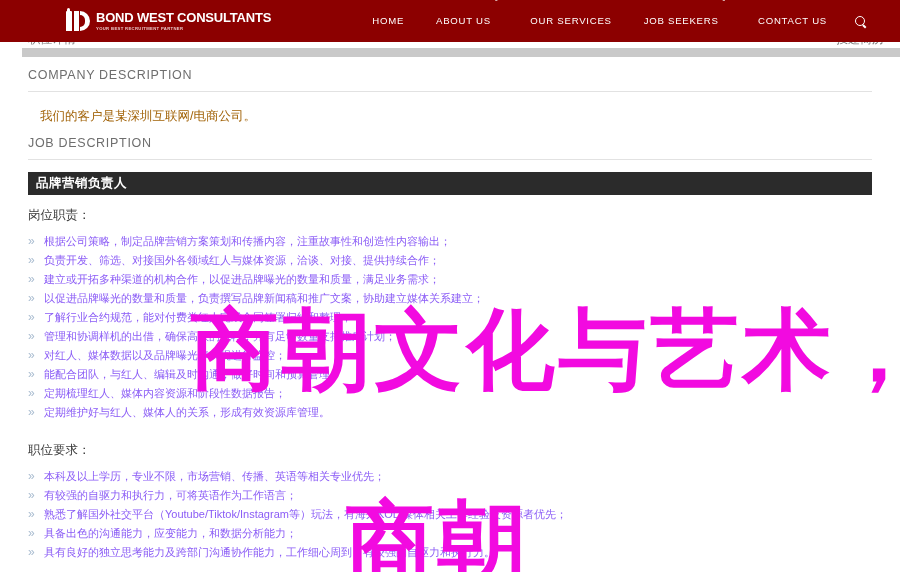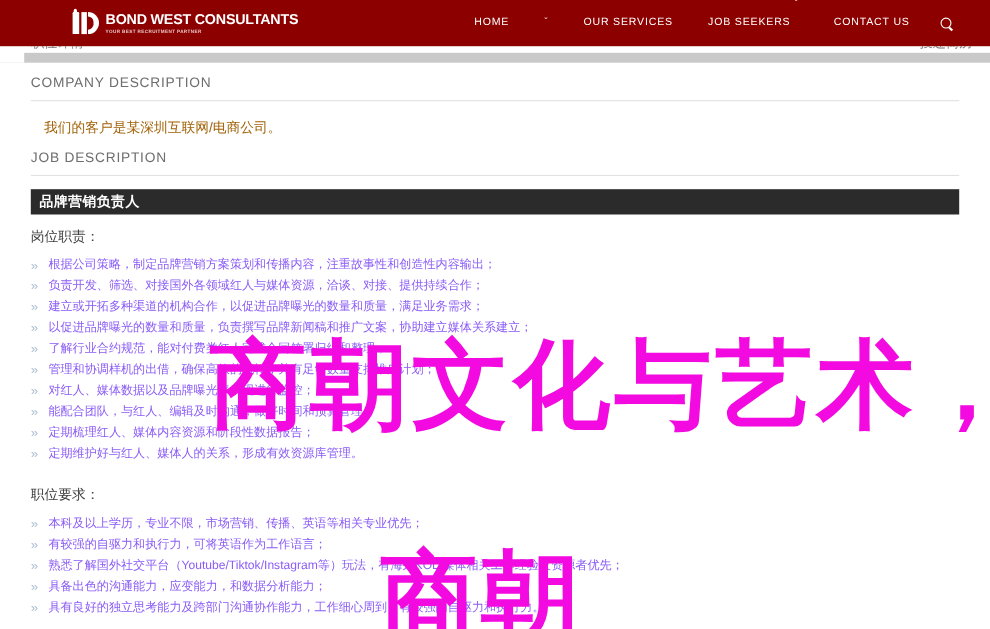--- a/index.html
+++ b/index.html
@@ -299,20 +299,21 @@
         <span class="brand-name">BOND WEST CONSULTANTS</span>
         <span class="brand-tagline">YOUR BEST RECRUITMENT PARTNER</span>
       </span>
     </a>
 
     <nav class="main-nav">
       <span class="nav-item">
         <span>HOME</span>
       </span>
       <span class="nav-item">
+        <span>ABOUT US</span>
         <span class="caret">ˇ</span>
       </span>
       <span class="nav-item">
         <span>OUR SERVICES</span>
       </span>
       <span class="nav-item">
         <span>JOB SEEKERS</span>
         <span class="caret">ˇ</span>
       </span>
       <span class="nav-item">

